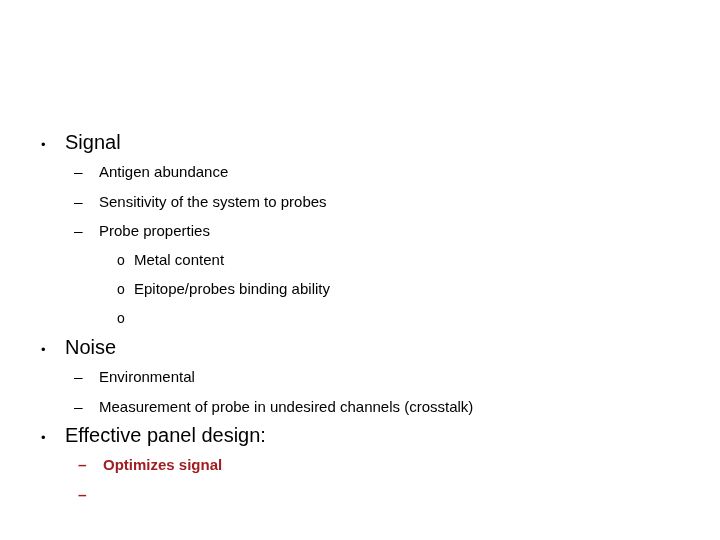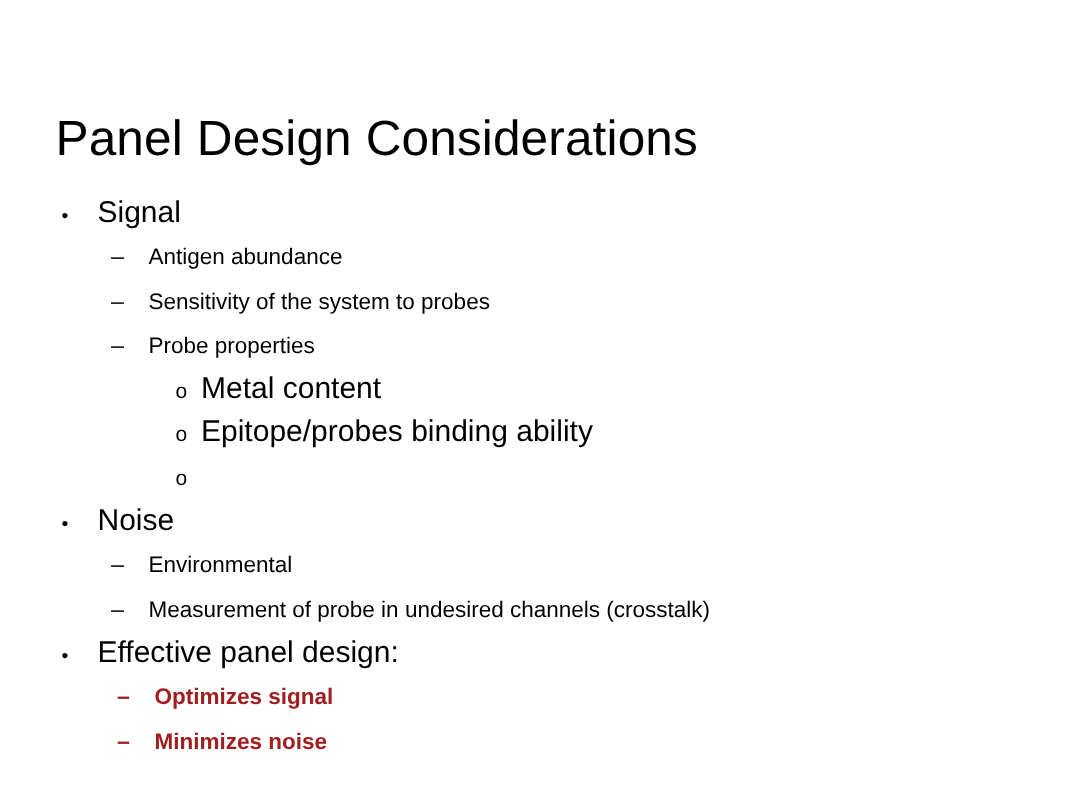--- a/index.html
+++ b/index.html
@@ -97,38 +97,37 @@
   
   .lvl3 {
     font-size: 15px;
   }
   .lvl3 .bullet-marker {
     width: 17px;
     margin-left: 117px;
     font-size: 14px;
   }
   .lvl3 .bullet-text {
-    font-size: 20px;
+    font-size: 15px;
   }
 
   
   .lvl2.emphasis .bullet-marker,
   .lvl2.emphasis .bullet-text {
     font-weight: bold;
   }
   .lvl2.emphasis .bullet-marker {
     margin-left: 78px;
   }
 </style>
 </head>
 <body style="background: rgb(255, 255, 255);">
 
 <div class="slide">
 
-  <h1 class="slide-title">Panel Design Considerations</h1>
 
   <ul class="body-list" id="body-list">
       <li class="bullet-row lvl1" style="color: rgb(0, 0, 0);">
         <span class="bullet-marker">•</span>
         <span class="bullet-text">Signal</span>
       </li>
       <li class="bullet-row lvl2" style="color: rgb(0, 0, 0);">
         <span class="bullet-marker">–</span>
         <span class="bullet-text">Antigen abundance</span>
       </li>
@@ -166,17 +165,16 @@
       <li class="bullet-row lvl1" style="color: rgb(0, 0, 0);">
         <span class="bullet-marker">•</span>
         <span class="bullet-text">Effective panel design:</span>
       </li>
       <li class="bullet-row lvl2 emphasis" style="color: rgb(160, 30, 32);">
         <span class="bullet-marker">–</span>
         <span class="bullet-text">Optimizes signal</span>
       </li>
       <li class="bullet-row lvl2 emphasis" style="color: rgb(160, 30, 32);">
         <span class="bullet-marker">–</span>
-        <span class="bullet-text">Minimizes noise</span>
       </li>
     </ul>
 
 </div>
 
 </body></html>

